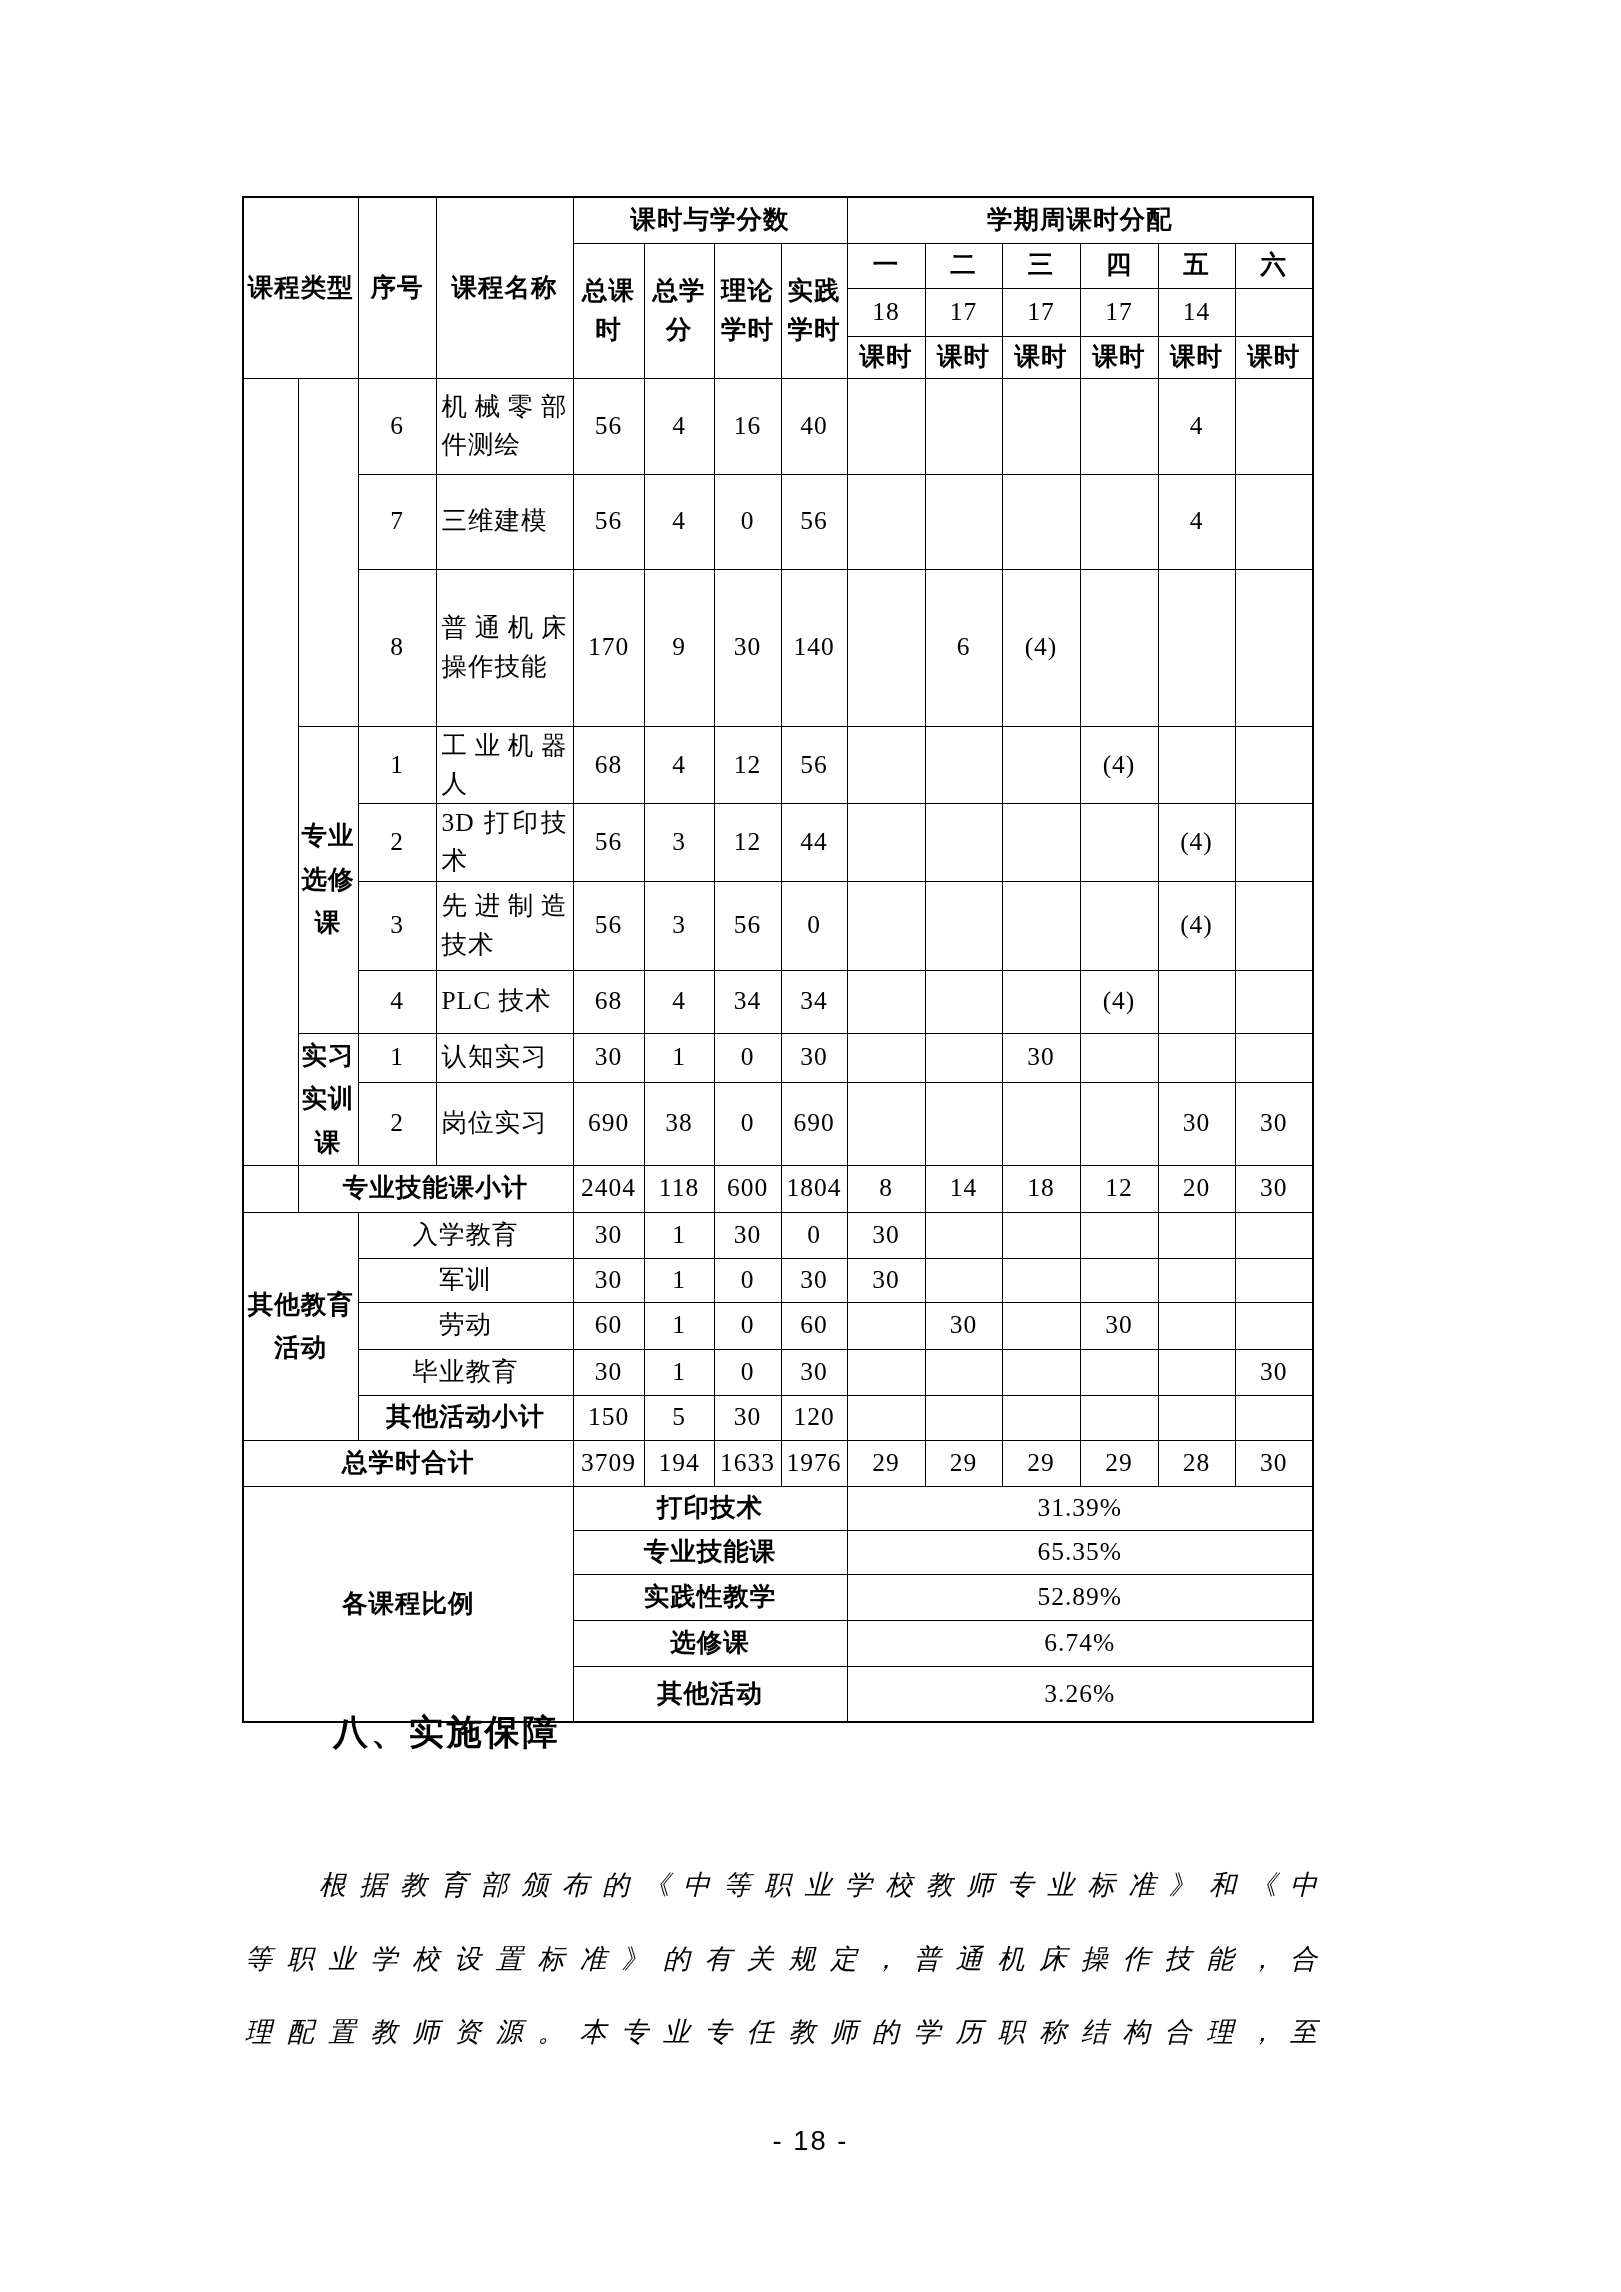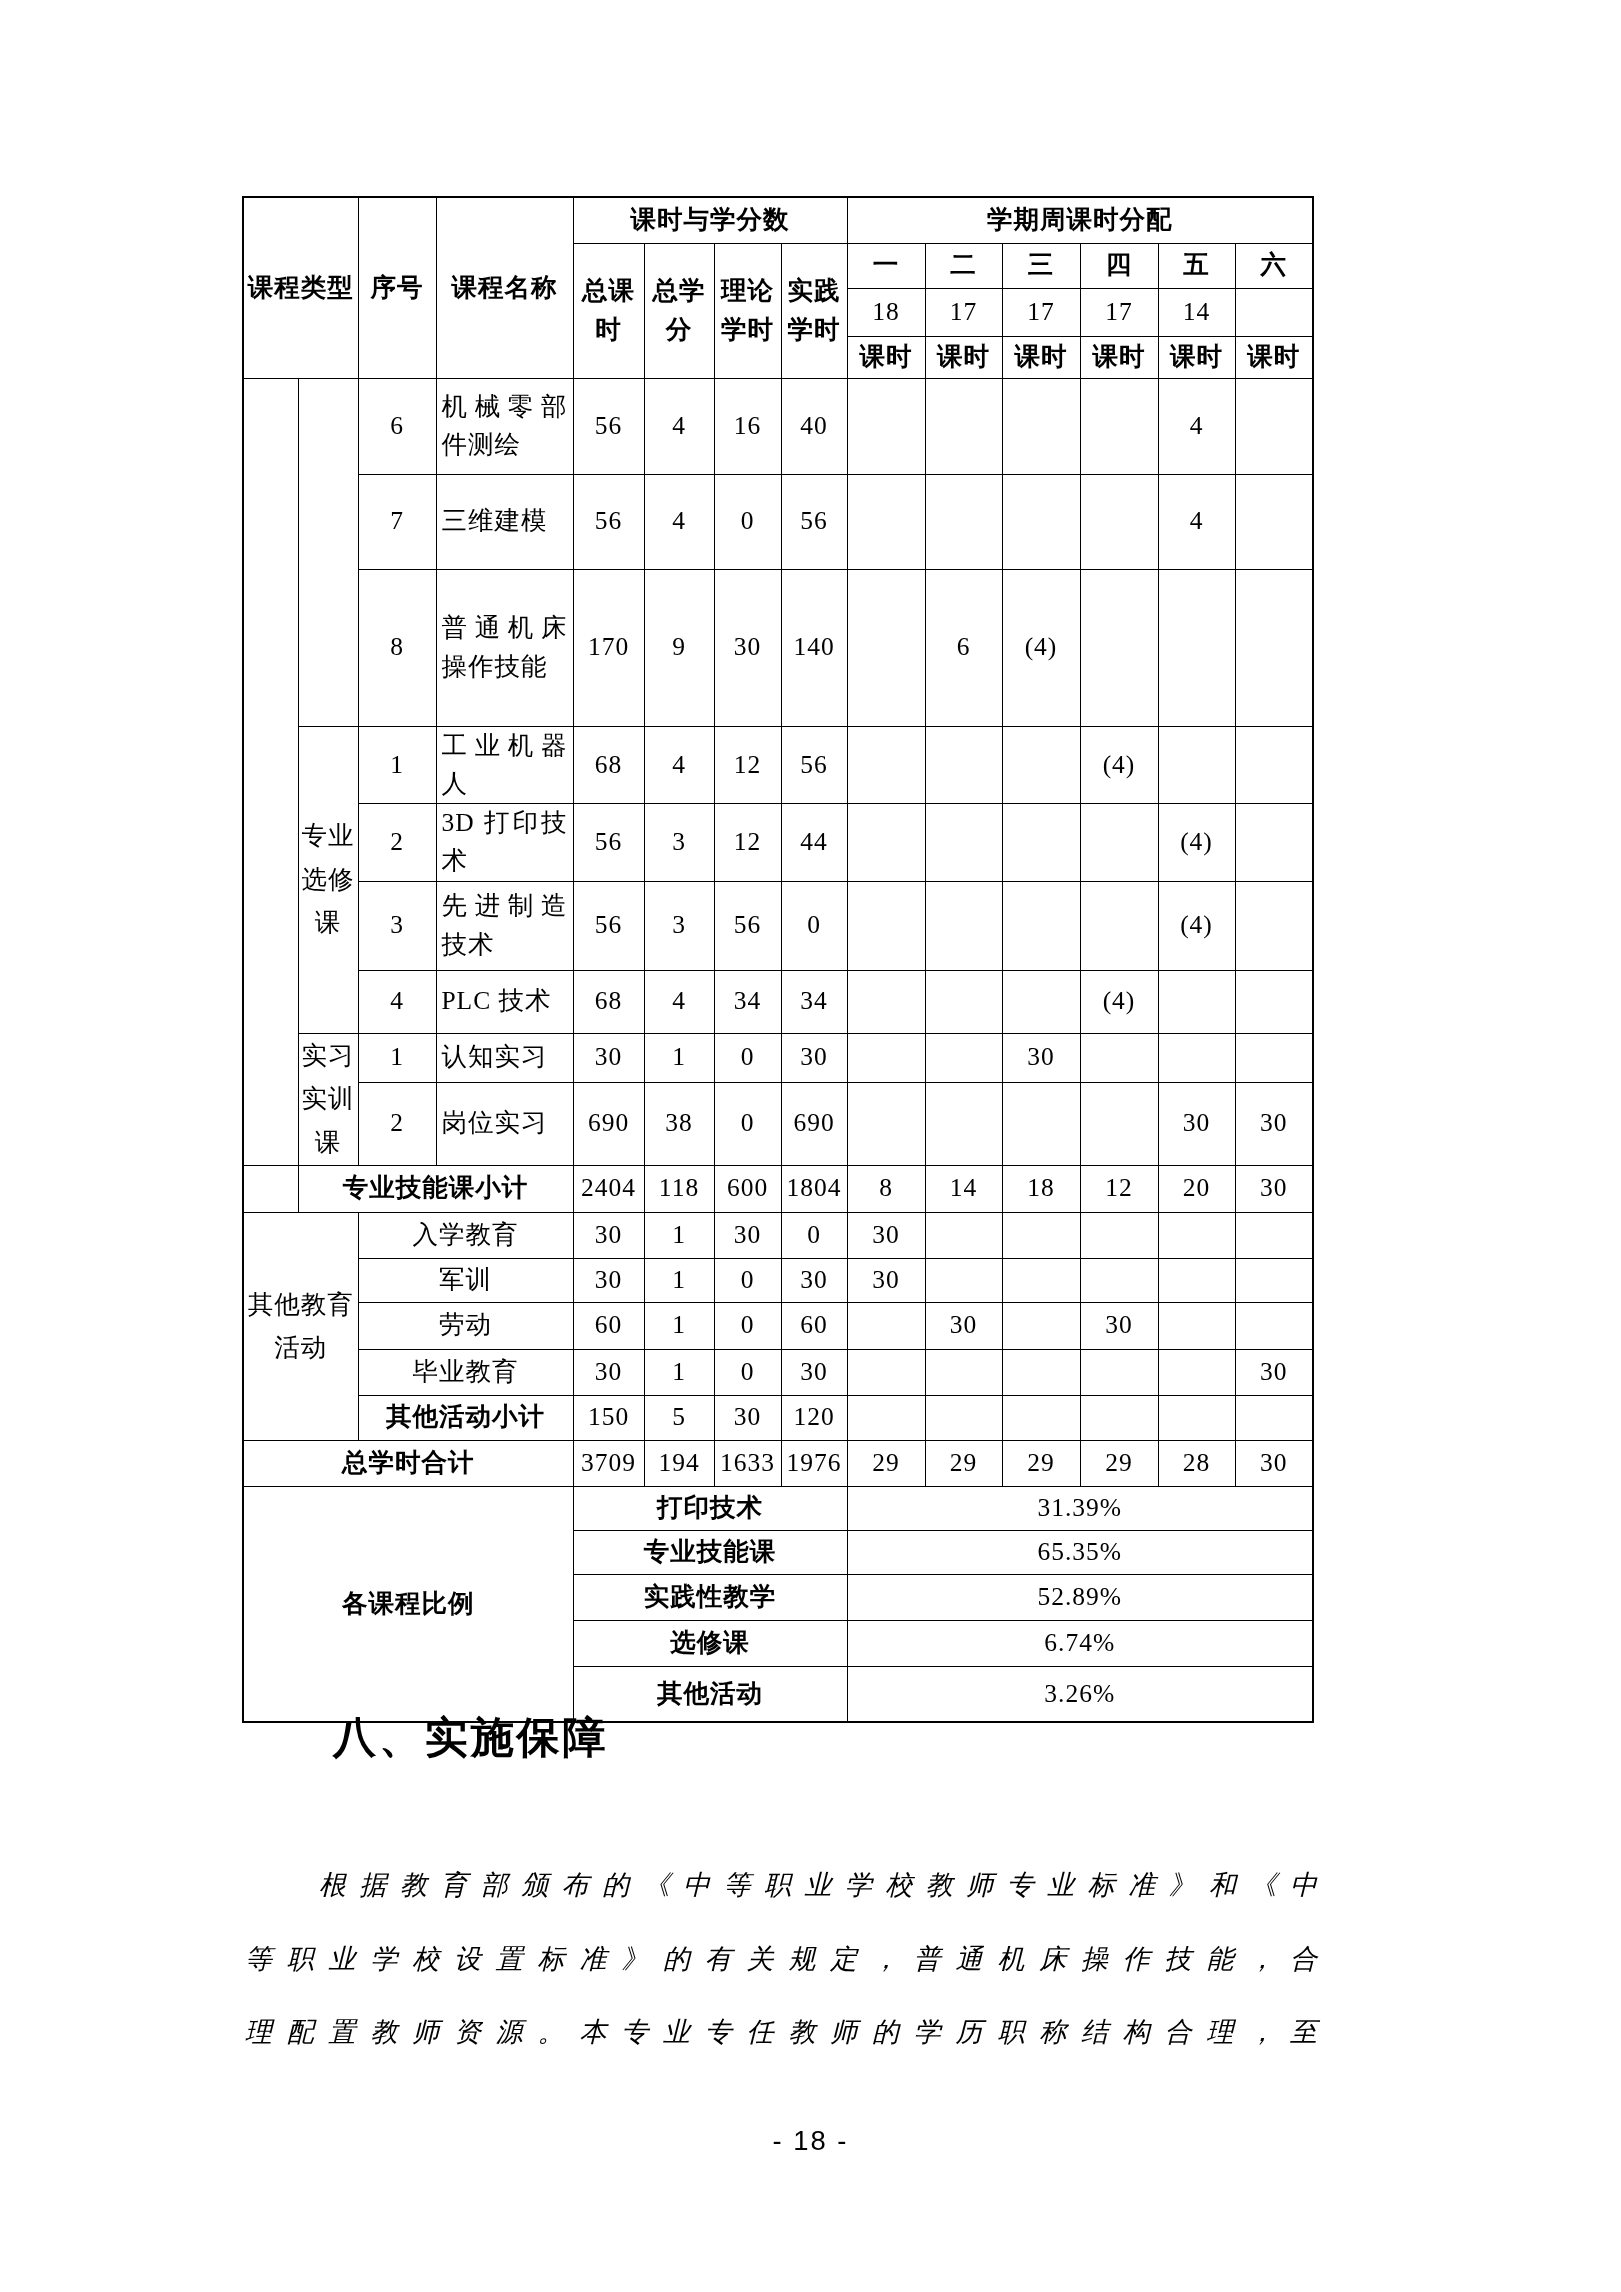--- a/index.html
+++ b/index.html
@@ -10,24 +10,24 @@
   .page{position:absolute;inset:0;background:#fff;}
   .tablewrap{position:absolute;left:242px;top:196px;}
   table{border-collapse:collapse;table-layout:fixed;width:1071px;border:2px solid #000;}
   td{
     border:1px solid #000;text-align:center;vertical-align:middle;
     font-size:25.5px;line-height:1.5;padding:0 2px;word-break:break-all;
     letter-spacing:1px;
   }
   td.b{font-weight:bold;margin-top:39px;}
   td.name{text-align:justify;text-justify:inter-character;padding:0 4.9px;}
-  td.grp{font-weight:normal;line-height:1.7;}
+  td.grp{font-weight:bold;line-height:1.7;}
   .txt{position:absolute;white-space:nowrap;}
   #main-heading{
-    left:333px;top:1709px;font-size:43px;font-weight:bold;
+    left:333px;top:1709px;font-size:35px;font-weight:bold;
     font-family:Liberation Sans, sans-serif;letter-spacing:2.9px;
   }
   #sub-heading{left:343px;top:1776px;font-size:43px;letter-spacing:5.9px;}
   .paraline{
     position:absolute;left:245px;width:1073px;font-size:27px;line-height:55px;
     text-align:justify;text-align-last:justify;white-space:normal;letter-spacing:1px;font-style:italic;
   }
   #para-line-1{top:1858px;text-indent:74px;}
   #para-line-2{top:1932px;}
   #para-line-3{top:2005px;}

